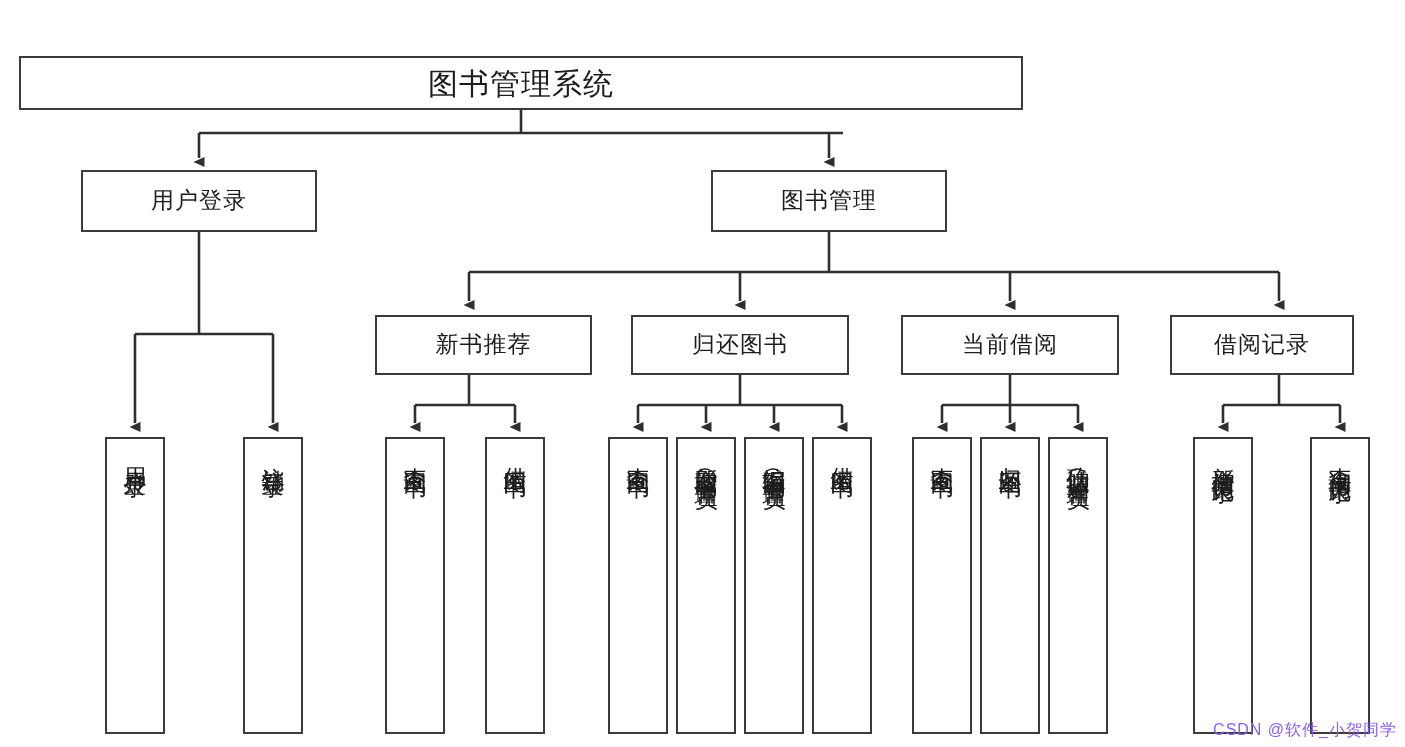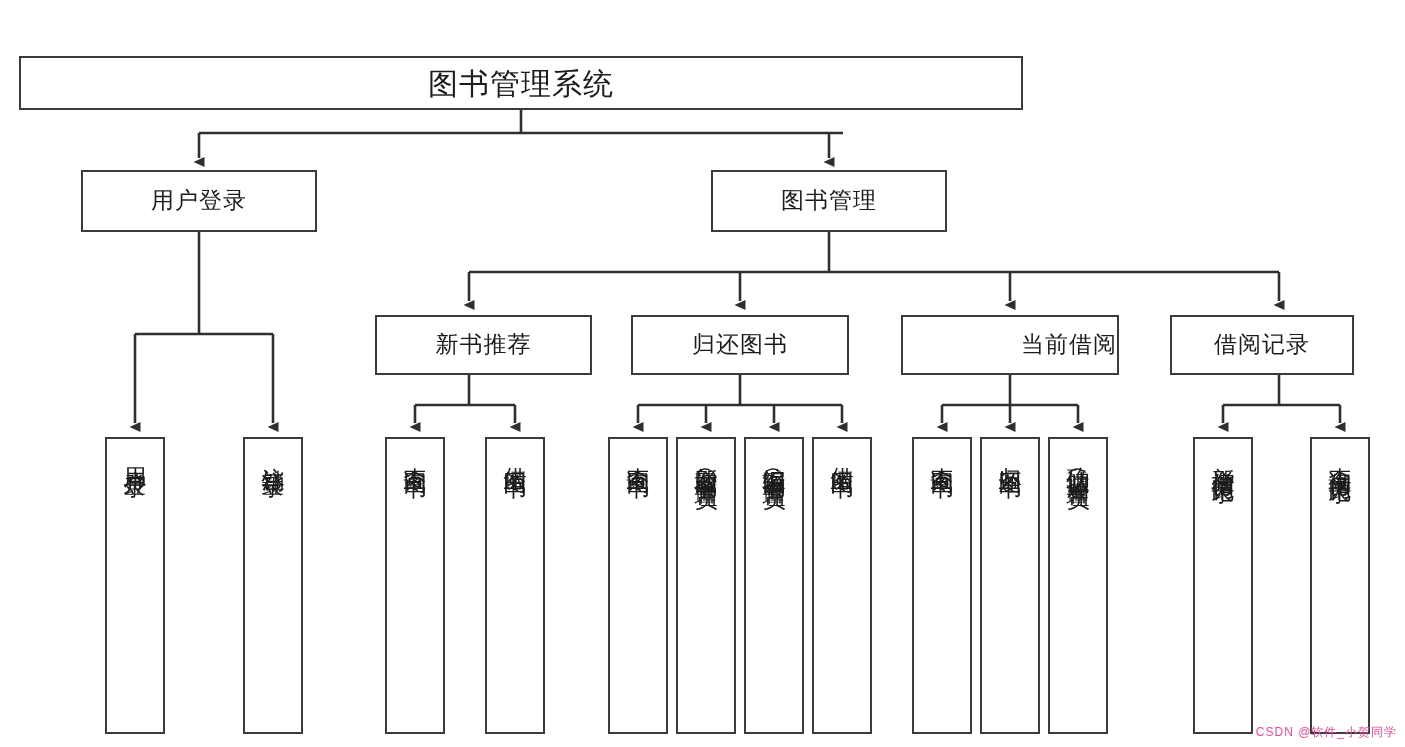--- a/index.html
+++ b/index.html
@@ -52,22 +52,22 @@
     writing-mode:vertical-rl;
     text-orientation:upright;
     letter-spacing:3px;
     display:block;
     white-space:nowrap;
   }
   #watermark{
     position:absolute;
     right:8px;
     bottom:6px;
-    font-size:12px;
-    color:#ec4899;
+    font-size:16px;
+    color:#8b5cf6;
     letter-spacing:1px;
     z-index:5;
     white-space:nowrap;
   }
 </style>
 </head>
 <body>
 
 <div id="diagram-root">
 
@@ -131,21 +131,21 @@
   <div class="node node-h" style="left:711px; top:170px; width:236px; height:62px;">
     <span>图书管理</span>
   </div>
 
   <div class="node node-h" style="left:361px; top:315px; width:217px; height:60px;margin-left:14px;">
     <span>新书推荐</span>
   </div>
   <div class="node node-h" style="left:631px; top:315px; width:218px; height:60px;">
     <span>归还图书</span>
   </div>
-  <div class="node node-h" style="left:901px; top:315px; width:218px; height:60px;justify-content:flex-end;">
+  <div class="node node-h" style="left:901px; top:315px; width:218px; height:60px;">
     <span>当前借阅</span>
   </div>
   <div class="node node-h" style="left:1170px; top:315px; width:184px; height:60px;">
     <span>借阅记录</span>
   </div>
 
   <div class="node node-v" style="left:105px; top:437px; width:60px; height:297px;">
     <span class="vtext">用户登录</span>
   </div>
   <div class="node node-v" style="left:243px; top:437px; width:60px; height:297px;">

